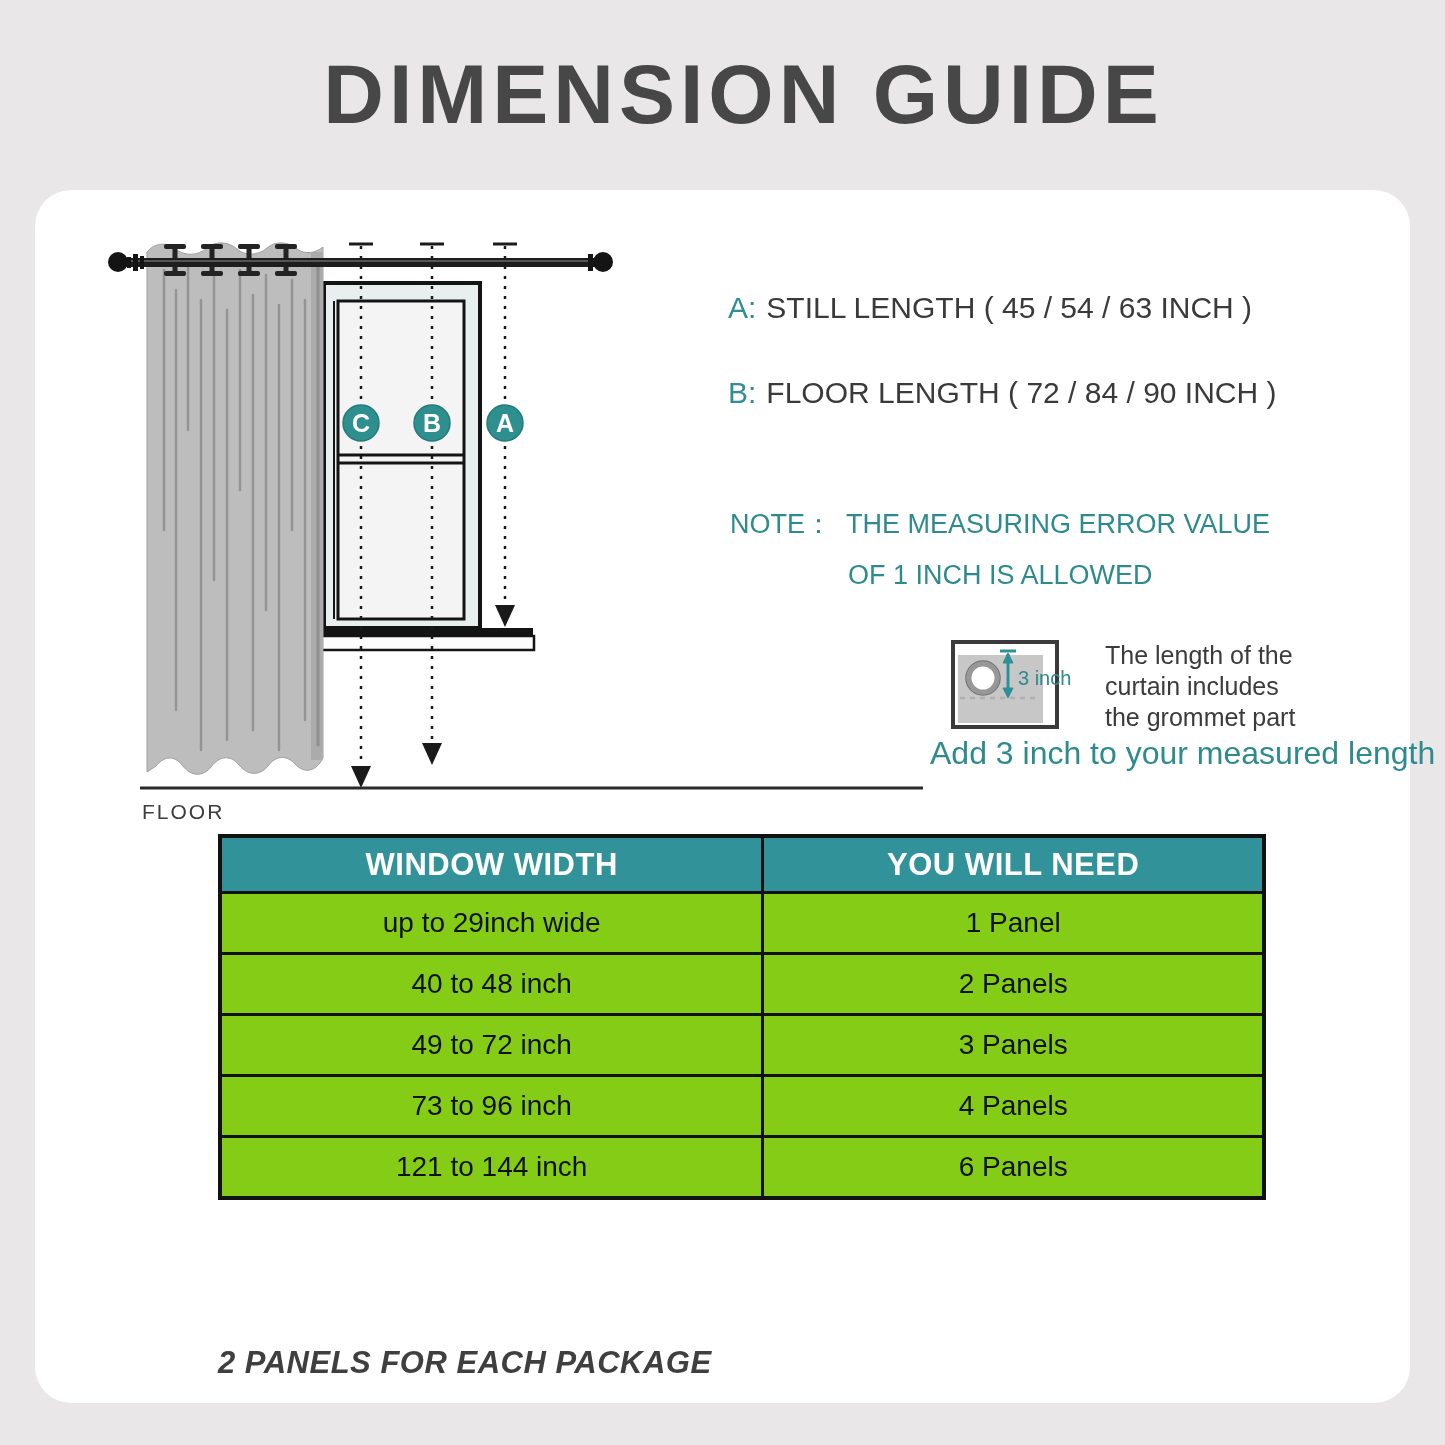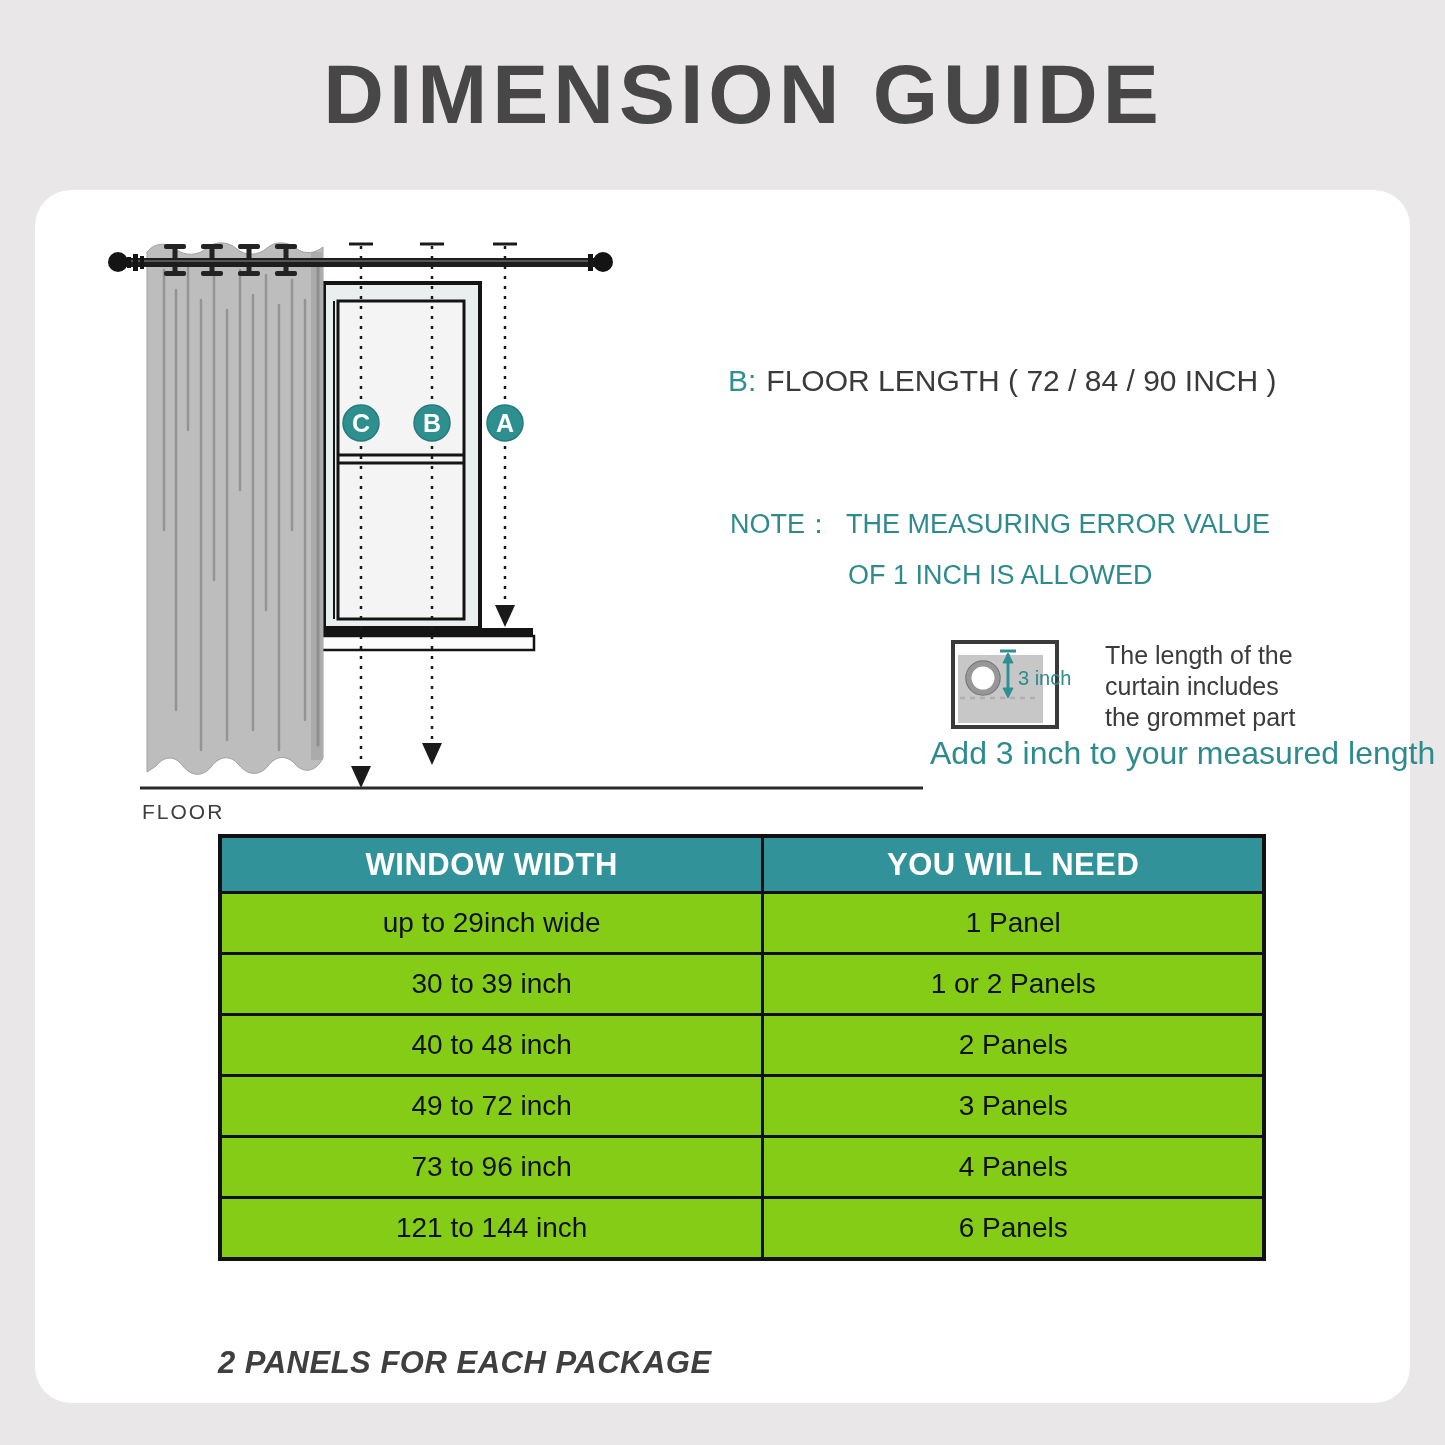--- a/index.html
+++ b/index.html
@@ -19,21 +19,21 @@
     background:#ffffff; border-radius:36px;
   }
   .diagram-svg { position:absolute; left:45px; top:40px; }
   svg text { font-family:"Liberation Sans", sans-serif; }
 
   .legend-row {
     position:absolute; left:693px; font-size:30px; color:#3a3a3a;
     white-space:nowrap; line-height:36px;
   }
   .legend-prefix { color:#2f8f93; margin-right:10px; }
-  .row-a { top:100px; } .row-b { top:173px;text-align:right; } .row-c { top:245px; }
+  .row-a { top:100px; } .row-b { top:185px;text-align:right; } .row-c { top:245px; }
 
   .note-line1 {
     position:absolute; left:695px; top:318px; font-size:27px;
     color:#2e8b8d; white-space:nowrap; line-height:32px;
   }
   .note-label { margin-right:14px; }
   .note-line2 {
     position:absolute; left:813px; top:370px; font-size:27px;
     color:#2e8b8d; white-space:nowrap;
   }
@@ -175,20 +175,23 @@
         <g stroke="#2e9095" fill="#2e9095">
           <line x1="920" y1="421" x2="936" y2="421" stroke-width="3"></line>
           <line x1="928" y1="424" x2="928" y2="465" stroke-width="3"></line>
           <polygon points="928,423 923,433 933,433"></polygon>
           <polygon points="928,468 923,458 933,458"></polygon>
         </g>
         <text x="938" y="455" font-size="20" fill="#2e8b8d">3 inch</text>
       </g>
     </svg>
 
+    <div class="legend-row row-a">
+      <span class="legend-prefix">A:</span><span>STILL LENGTH ( 45 / 54 / 63 INCH )</span>
+    </div>
     <div class="legend-row row-b">
       <span class="legend-prefix">B:</span><span>FLOOR LENGTH ( 72 / 84 / 90 INCH )</span>
     </div>
 
     <div class="note-line1">
       <span class="note-label">NOTE：</span><span>THE MEASURING ERROR VALUE</span>
     </div>
     <div class="note-line2">OF 1 INCH IS ALLOWED</div>
 
     <div class="grommet-desc">
@@ -209,24 +212,20 @@
             <th>WINDOW WIDTH</th>
             <th>YOU WILL NEED</th>
           </tr>
         </thead>
         <tbody>
           <tr>
               <td>up to 29inch wide</td>
               <td>1 Panel</td>
             </tr>
           <tr>
-              <td>30 to 39 inch</td>
-              <td>1 or 2 Panels</td>
-            </tr>
-          <tr>
               <td>40 to 48 inch</td>
               <td>2 Panels</td>
             </tr>
           <tr>
               <td>49 to 72 inch</td>
               <td>3 Panels</td>
             </tr>
           <tr>
               <td>73 to 96 inch</td>
               <td>4 Panels</td>

